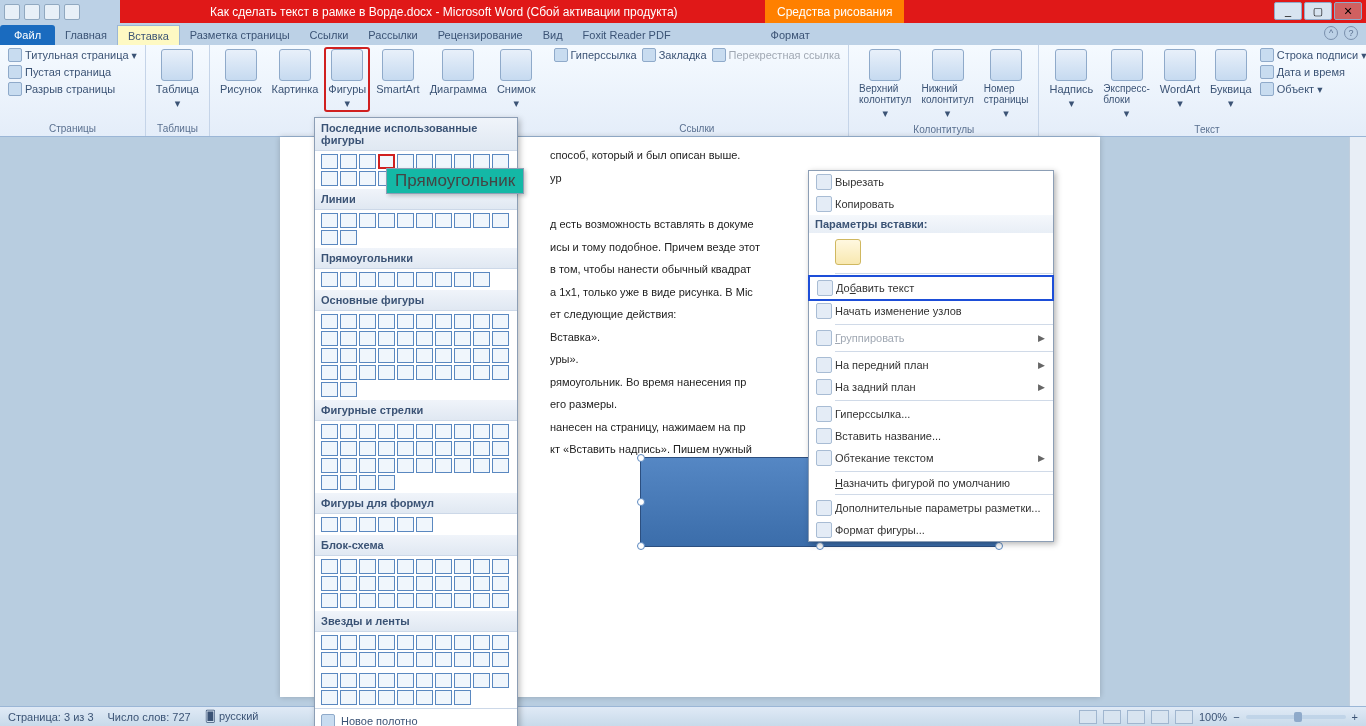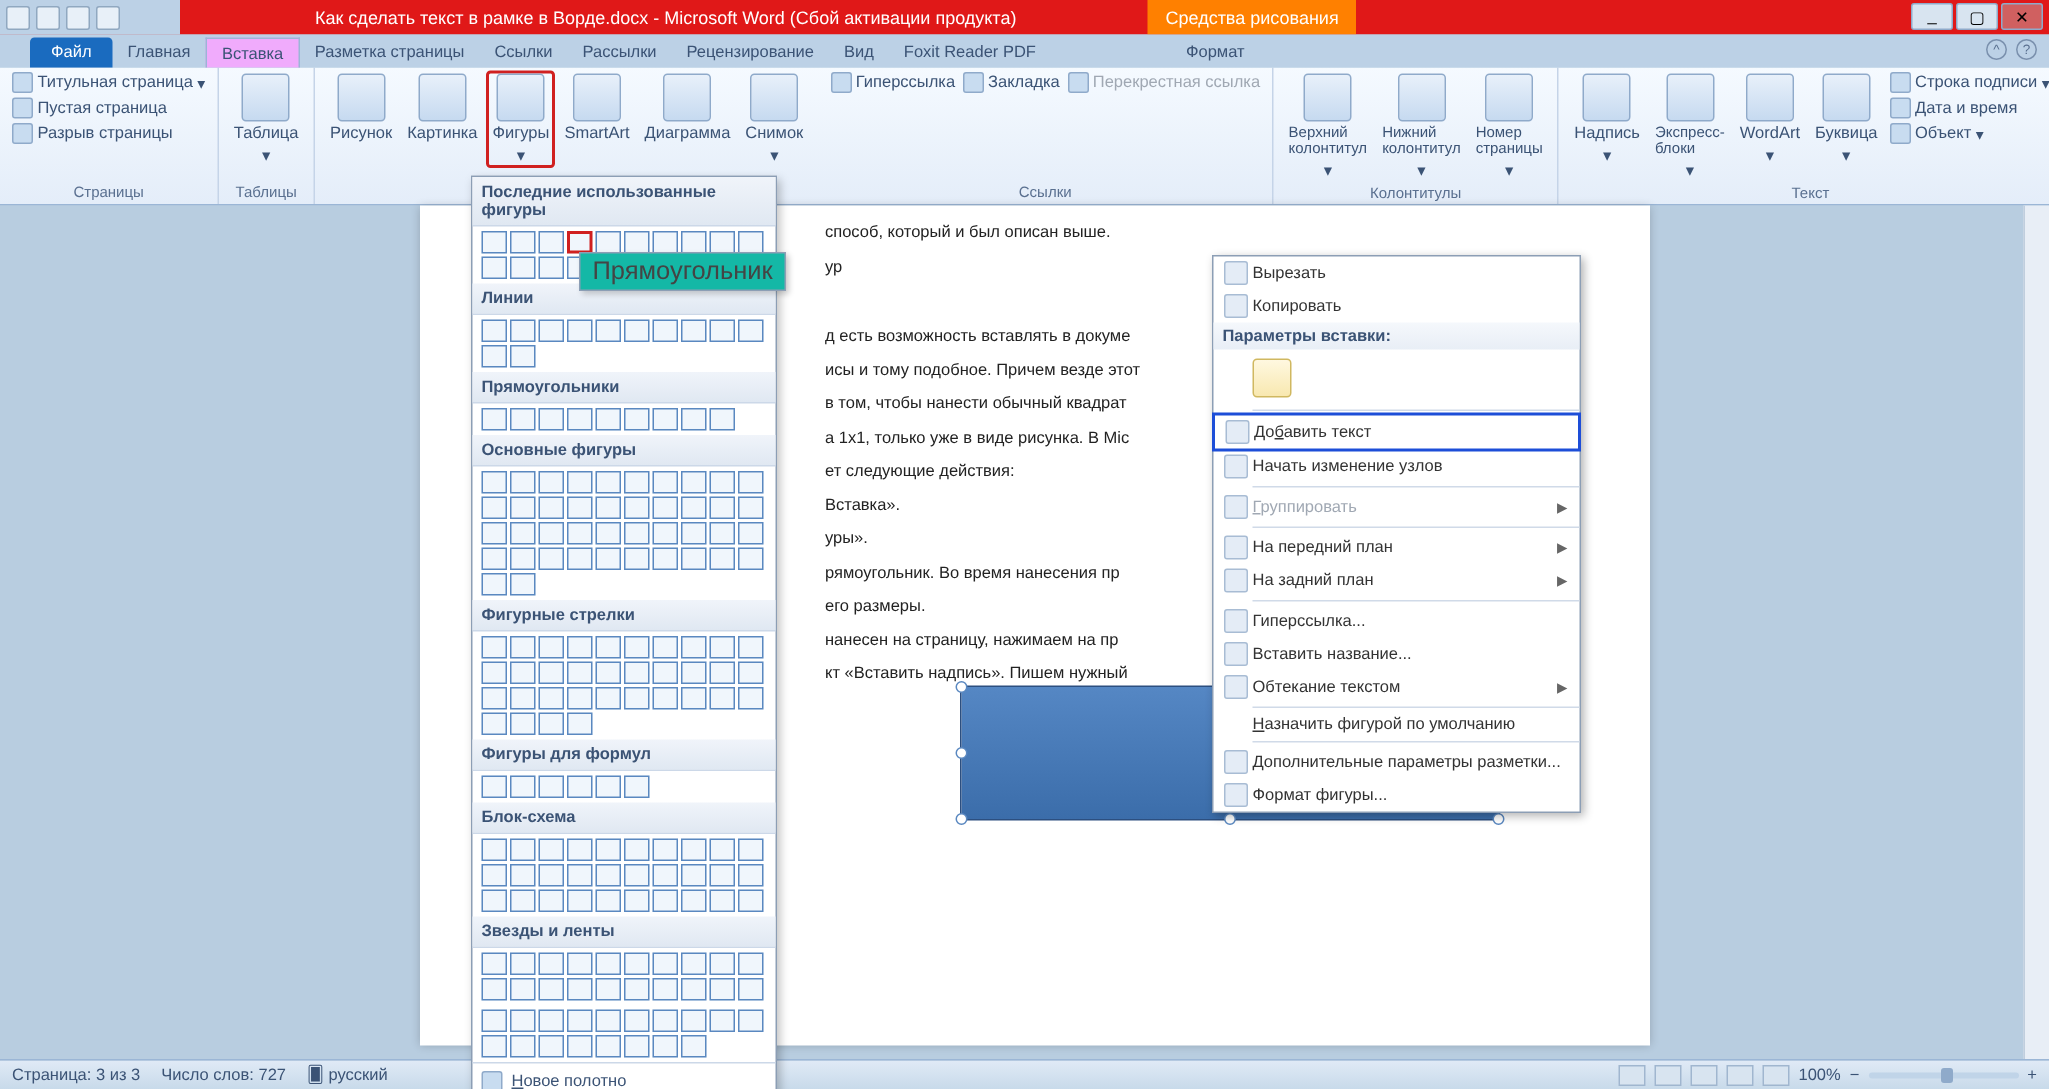--- a/index.html
+++ b/index.html
@@ -9,24 +9,24 @@
 .title-bar { height: 23px; display: flex; align-items: center; background: #e01818; position: relative; }
 .title-bar-left { background: #bcd1e6; width: 120px; height: 100%; display: flex; align-items: center; gap: 4px; padding: 0 4px; }
 .qat-icon { width: 16px; height: 16px; background: #e8f0f8; border: 1px solid #90a8c0; border-radius: 2px; }
 .title-text { color: #fff; margin-left: 90px; font-size: 12px; }
 .drawing-tools-tab { position: absolute; left: 765px; top: 0; height: 23px; background: #ff8000; color: #fff; padding: 0 12px; display: flex; align-items: center; font-size: 12px; }
 .win-controls { position: absolute; right: 4px; top: 2px; display: flex; gap: 2px; }
 .win-btn { width: 28px; height: 18px; background: #d8e4f0; border: 1px solid #8faaca; border-radius: 2px; display: flex; align-items: center; justify-content: center; }
 .win-btn.close { background: #d06060; }
 
 
-.tabs-row { height: 22px; background: #bcd1e6; display: flex; align-items: flex-end; padding-left: 20px; position: relative; }
+.tabs-row { height: 22px; background: #bcd1e6; display: flex; align-items: flex-end; padding-left: 0; position: relative; }
 .file-tab { background: #1a6bbf; color: #fff; padding: 3px 14px; border-radius: 3px 3px 0 0; height: 20px; display: flex; align-items: center; }
 .tab { padding: 3px 10px; color: #3b5375; height: 20px; display: flex; align-items: center; cursor: pointer; }
-.tab.active { background: #f0abfc; border: 1px solid #9bb6d6; border-bottom: none; }
+.tab.active { background: #fef9c3; border: 1px solid #9bb6d6; border-bottom: none; }
 .tab-help { position: absolute; right: 8px; top: 3px; display: flex; gap: 6px; }
 .tab-help span { width: 14px; height: 14px; border: 1px solid #7a90ad; border-radius: 50%; font-size: 9px; display: flex; align-items: center; justify-content: center; color: #5a7090; }
 
 
 .ribbon { height: 92px; background: linear-gradient(#f5faff,#e4edf9); border-bottom: 1px solid #9bb6d6; display: flex; }
 .ribbon-group { border-right: 1px solid #c5d4e8; padding: 2px 6px 0; display: flex; flex-direction: column; justify-content: space-between; }
 .group-label { text-align: center; color: #5a7090; font-size: 10px; padding: 2px 0; }
 .group-body { flex: 1; display: flex; align-items: flex-start; gap: 2px; }
 .small-btn { display: flex; align-items: center; gap: 3px; padding: 1px 2px; color: #3b5375; white-space: nowrap; font-size: 10.5px; }
 .small-btn.disabled { color: #a0a8b3; }

